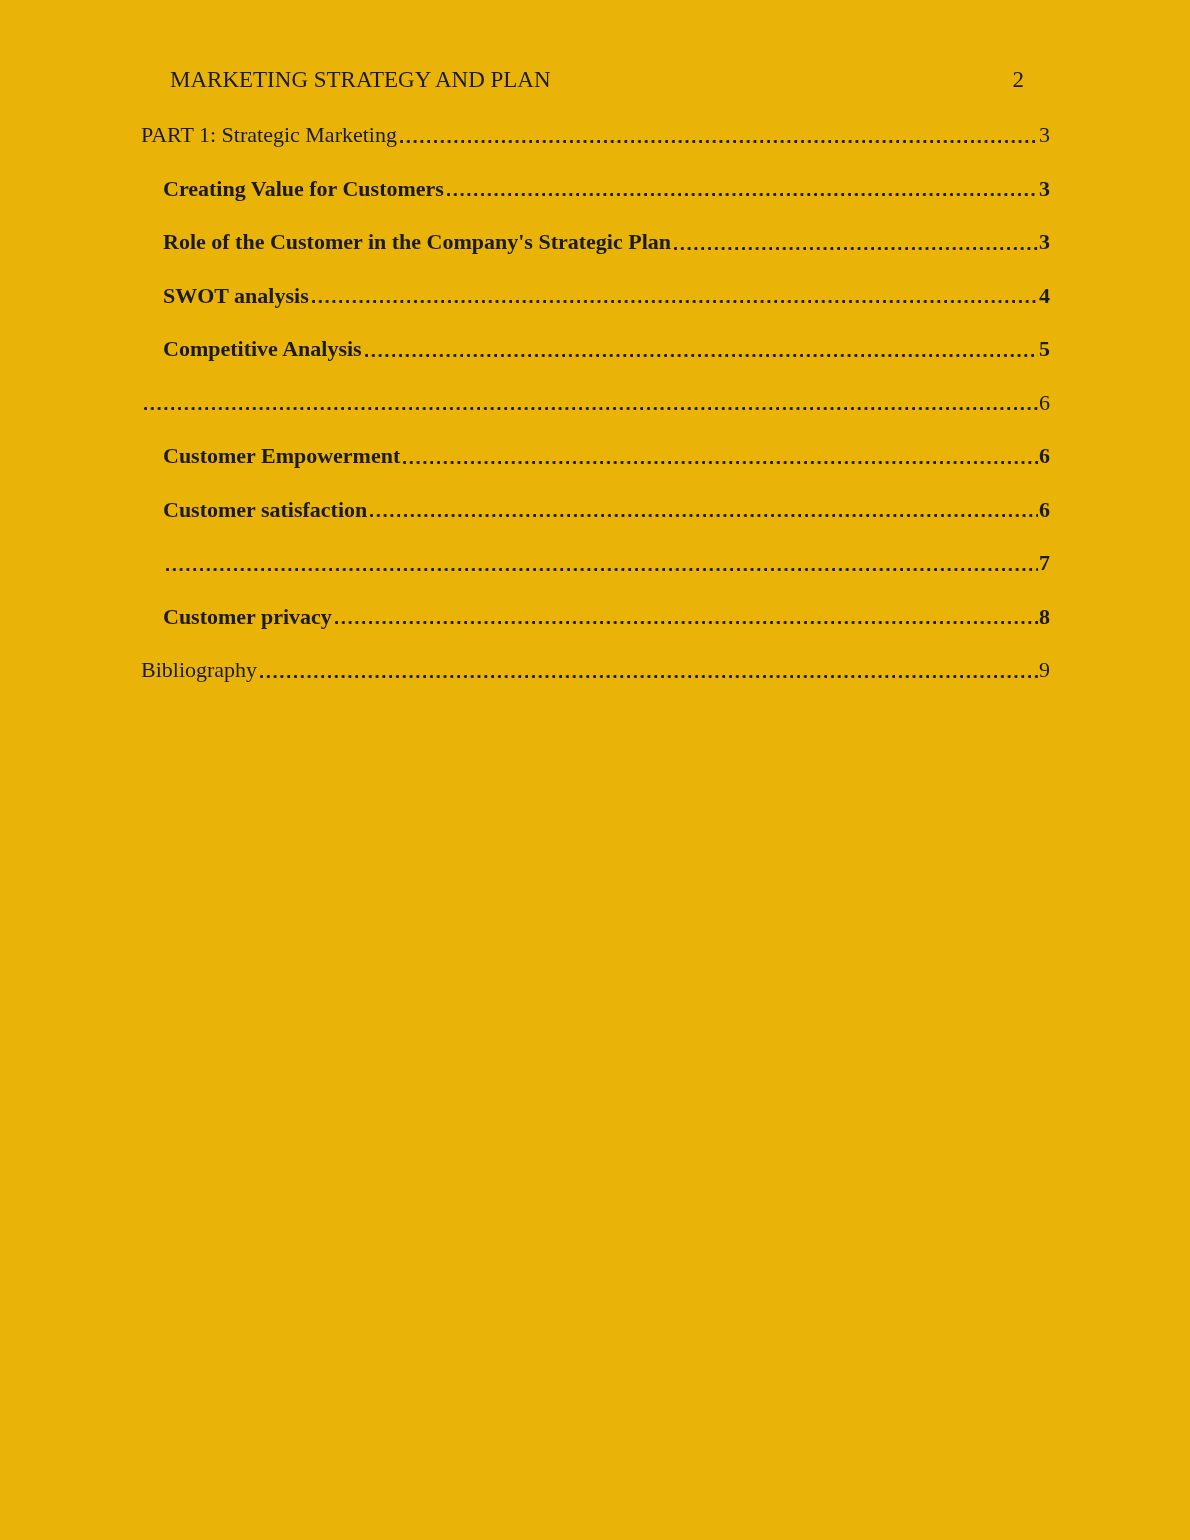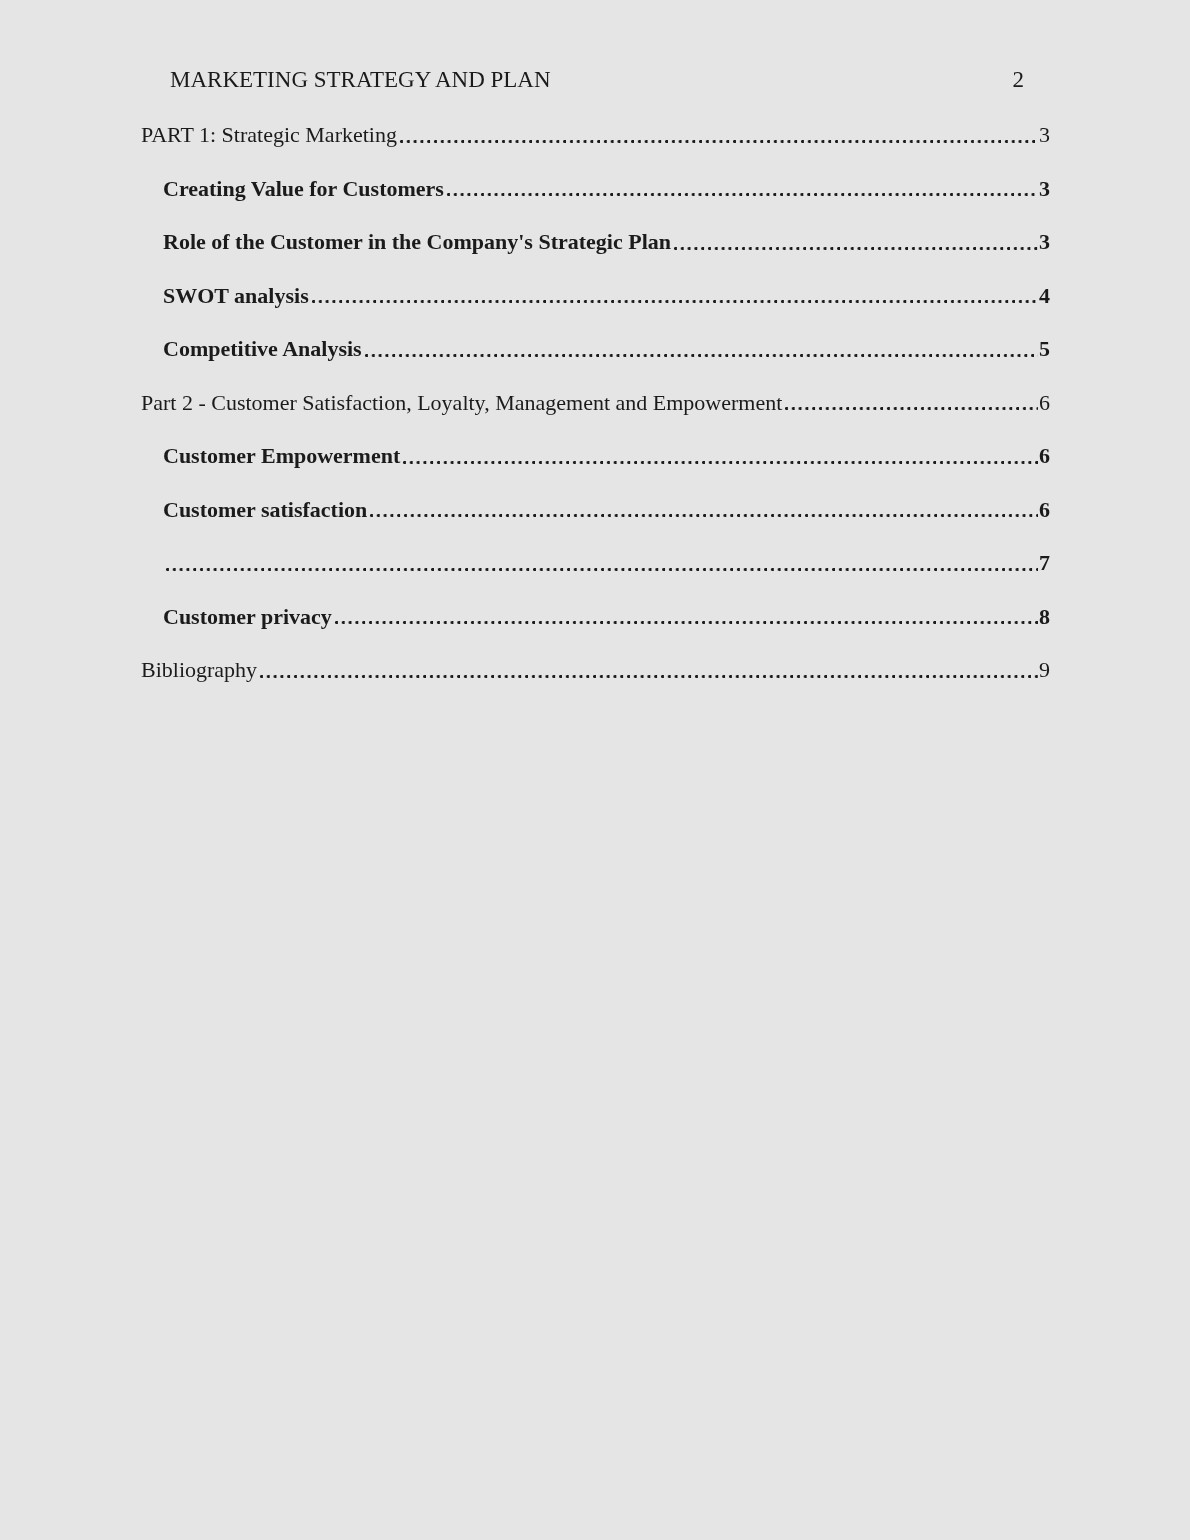--- a/index.html
+++ b/index.html
@@ -4,21 +4,21 @@
 <style>
   html, body {
     margin: 0;
     padding: 0;
     background: #ffffff;
   }
   .page {
     position: relative;
     width: 1190px;
     height: 1540px;
-    background: #e5e5e5;
+    background: #eab308;
     font-family: "Liberation Serif", "DejaVu Serif", serif;
     color: #1b1b1b;
     overflow: hidden;
     box-sizing: border-box;
   }
   .running-head {
     display: flex;
     justify-content: space-between;
     align-items: baseline;
     margin: 68px 166px 0 170px;
@@ -101,21 +101,20 @@
       <span class="toc-page">4</span>
     </div>
 
     <div class="toc-row lvl1">
       <span class="toc-label">Competitive Analysis</span>
       <span class="leader"></span>
       <span class="toc-page">5</span>
     </div>
 
     <div class="toc-row lvl0">
-      <span class="toc-label">Part 2 - Customer Satisfaction, Loyalty, Management and Empowerment</span>
       <span class="leader"></span>
       <span class="toc-page">6</span>
     </div>
 
     <div class="toc-row lvl1">
       <span class="toc-label">Customer Empowerment</span>
       <span class="leader"></span>
       <span class="toc-page">6</span>
     </div>
 

